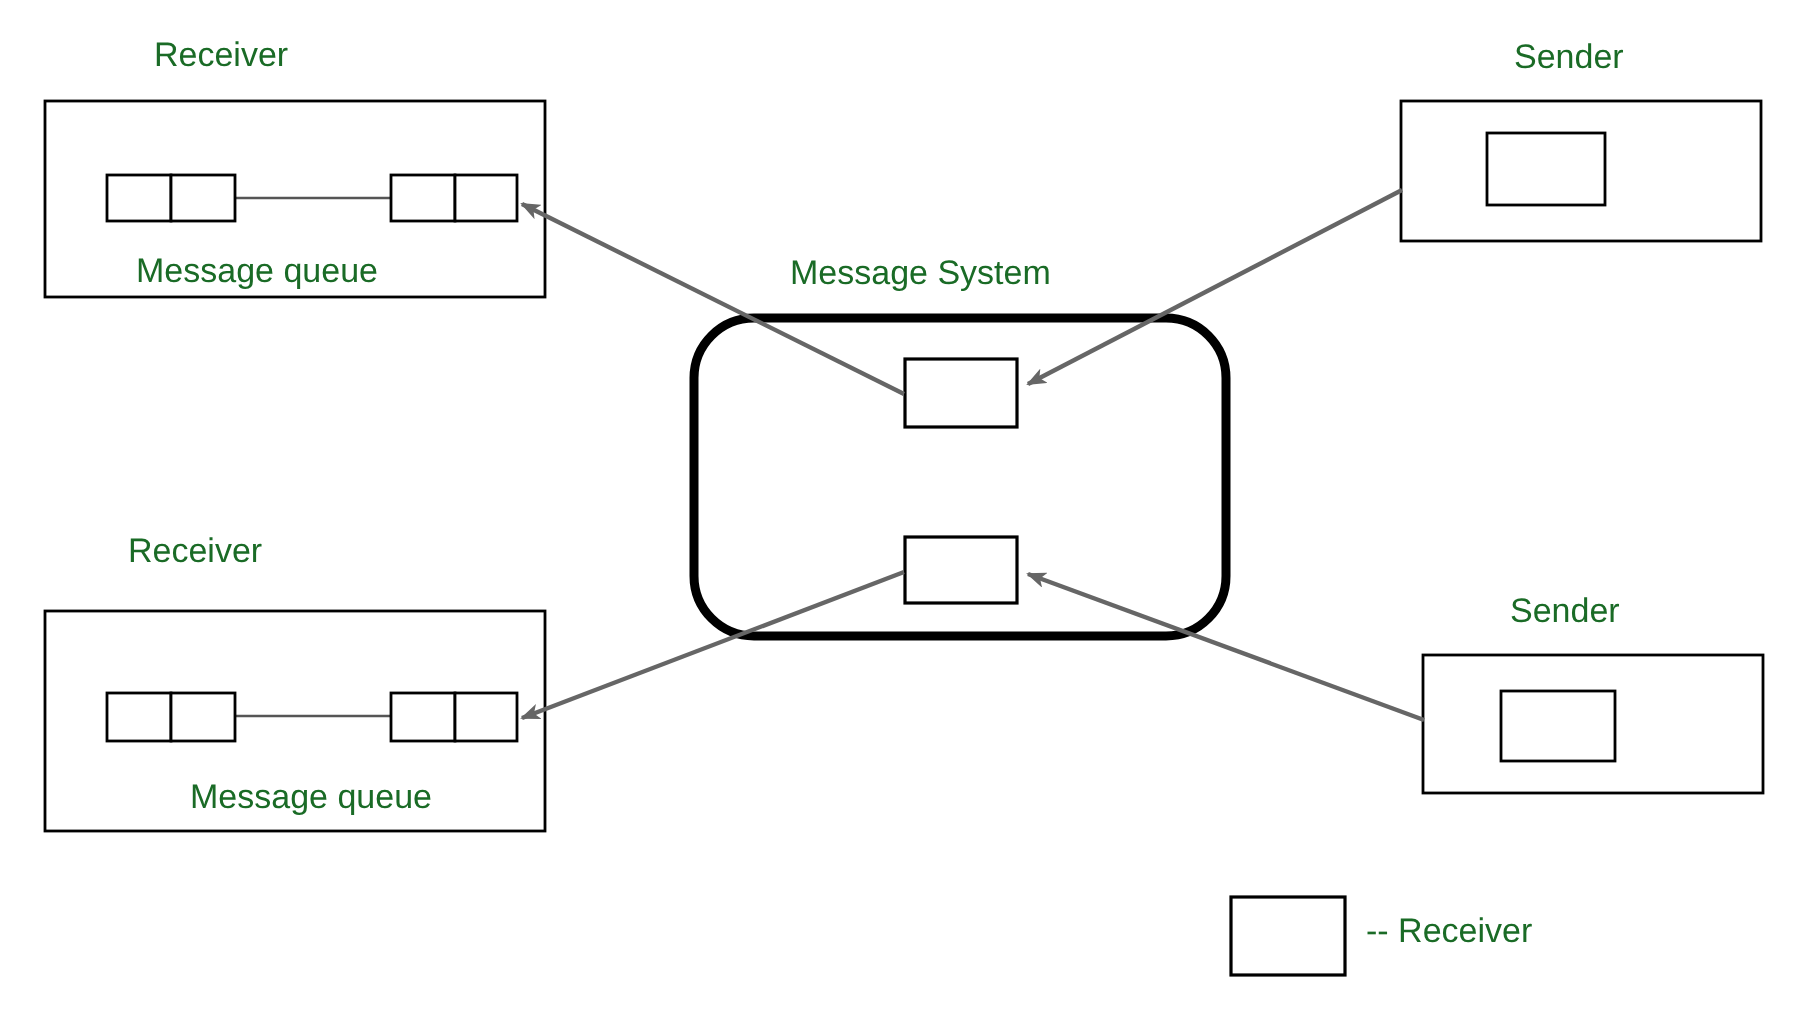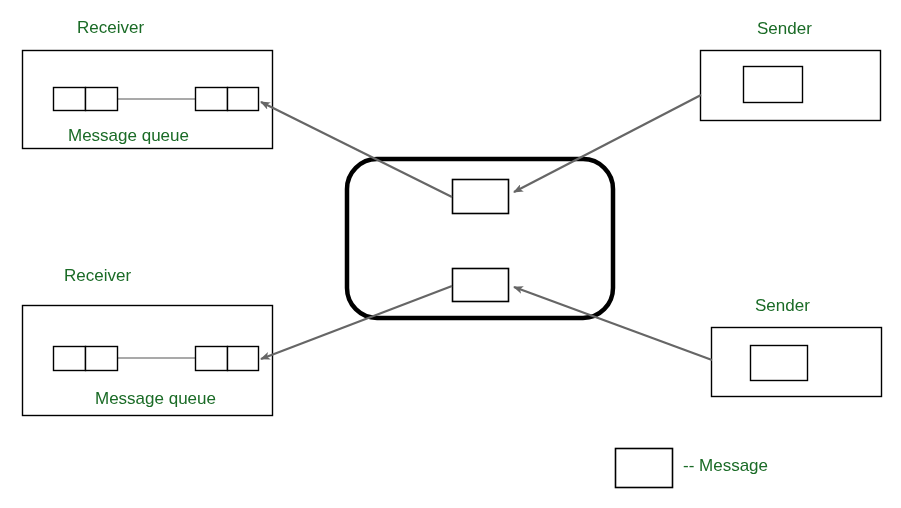--- a/index.html
+++ b/index.html
@@ -104,19 +104,20 @@
 
     <rect x="615.5" y="448.5" width="57" height="39" fill="#ffffff" stroke="#000000" stroke-width="1.6"></rect>
   </svg>
 
   <div class="lbl lbl-receiver-top">Receiver</div>
   <div class="lbl lbl-queue-top">Message queue</div>
 
   <div class="lbl lbl-receiver-bot">Receiver</div>
   <div class="lbl lbl-queue-bot">Message queue</div>
 
+  <div class="lbl lbl-system">Message System</div>
 
   <div class="lbl lbl-sender-top">Sender</div>
   <div class="lbl lbl-sender-bot">Sender</div>
 
-  <div class="lbl lbl-legend">-- Message</div>
+  <div class="lbl lbl-legend">-- Receiver</div>
 
 </div>
 
 </body></html>

